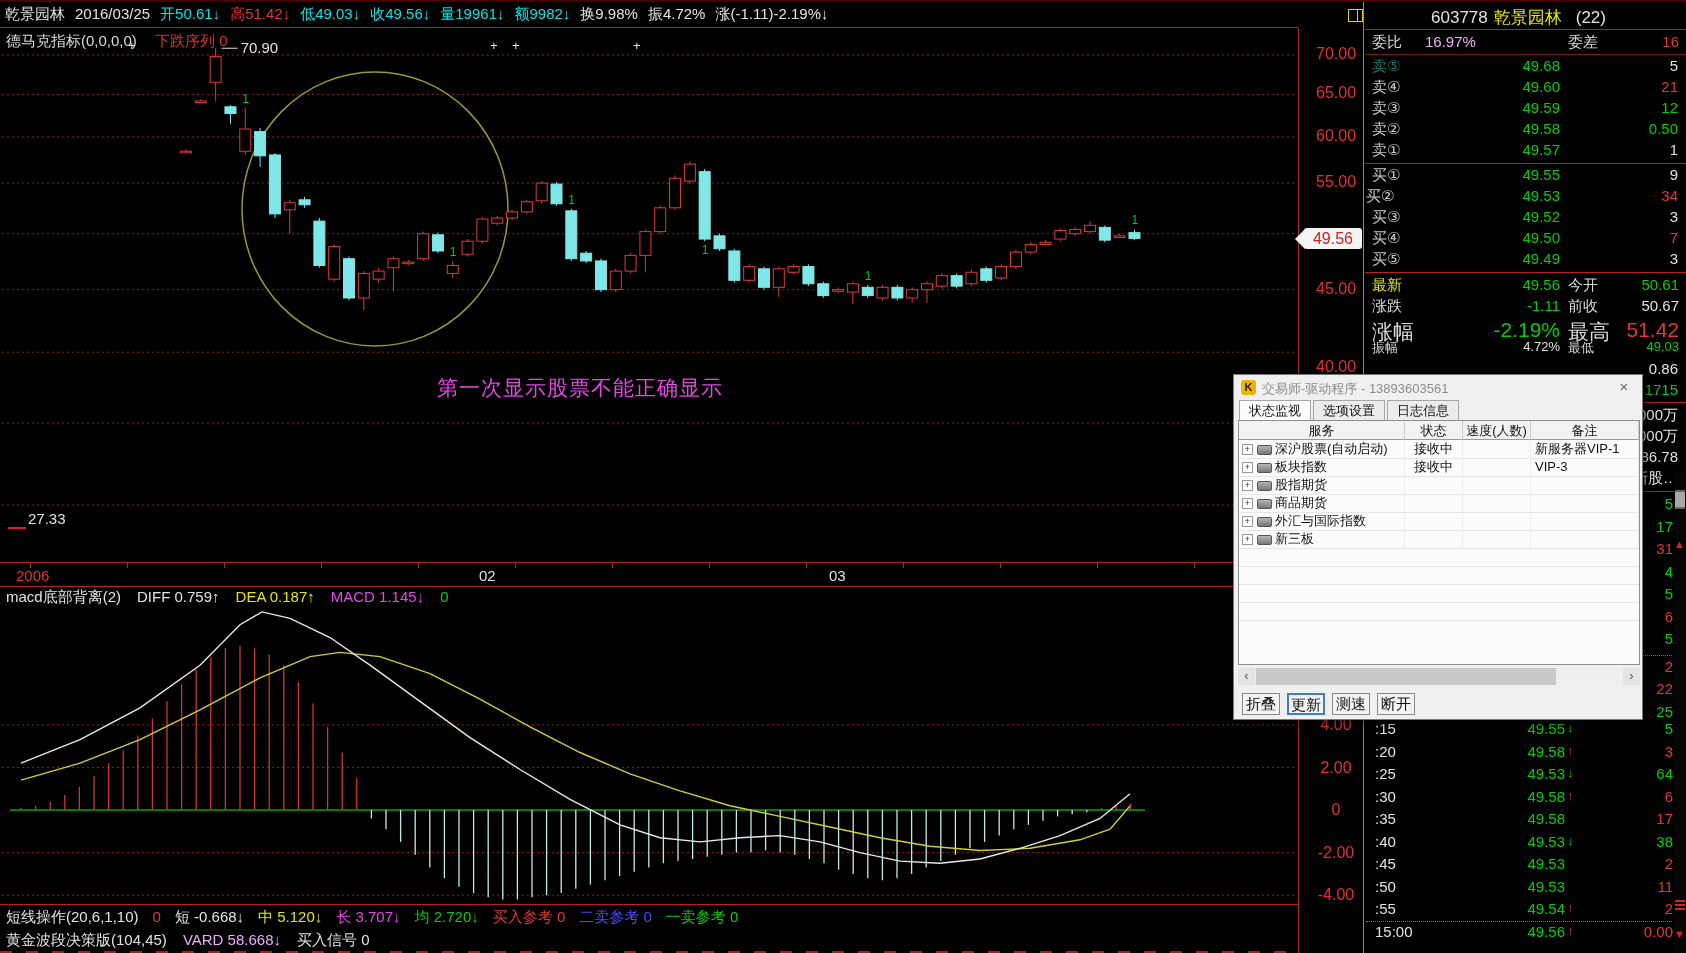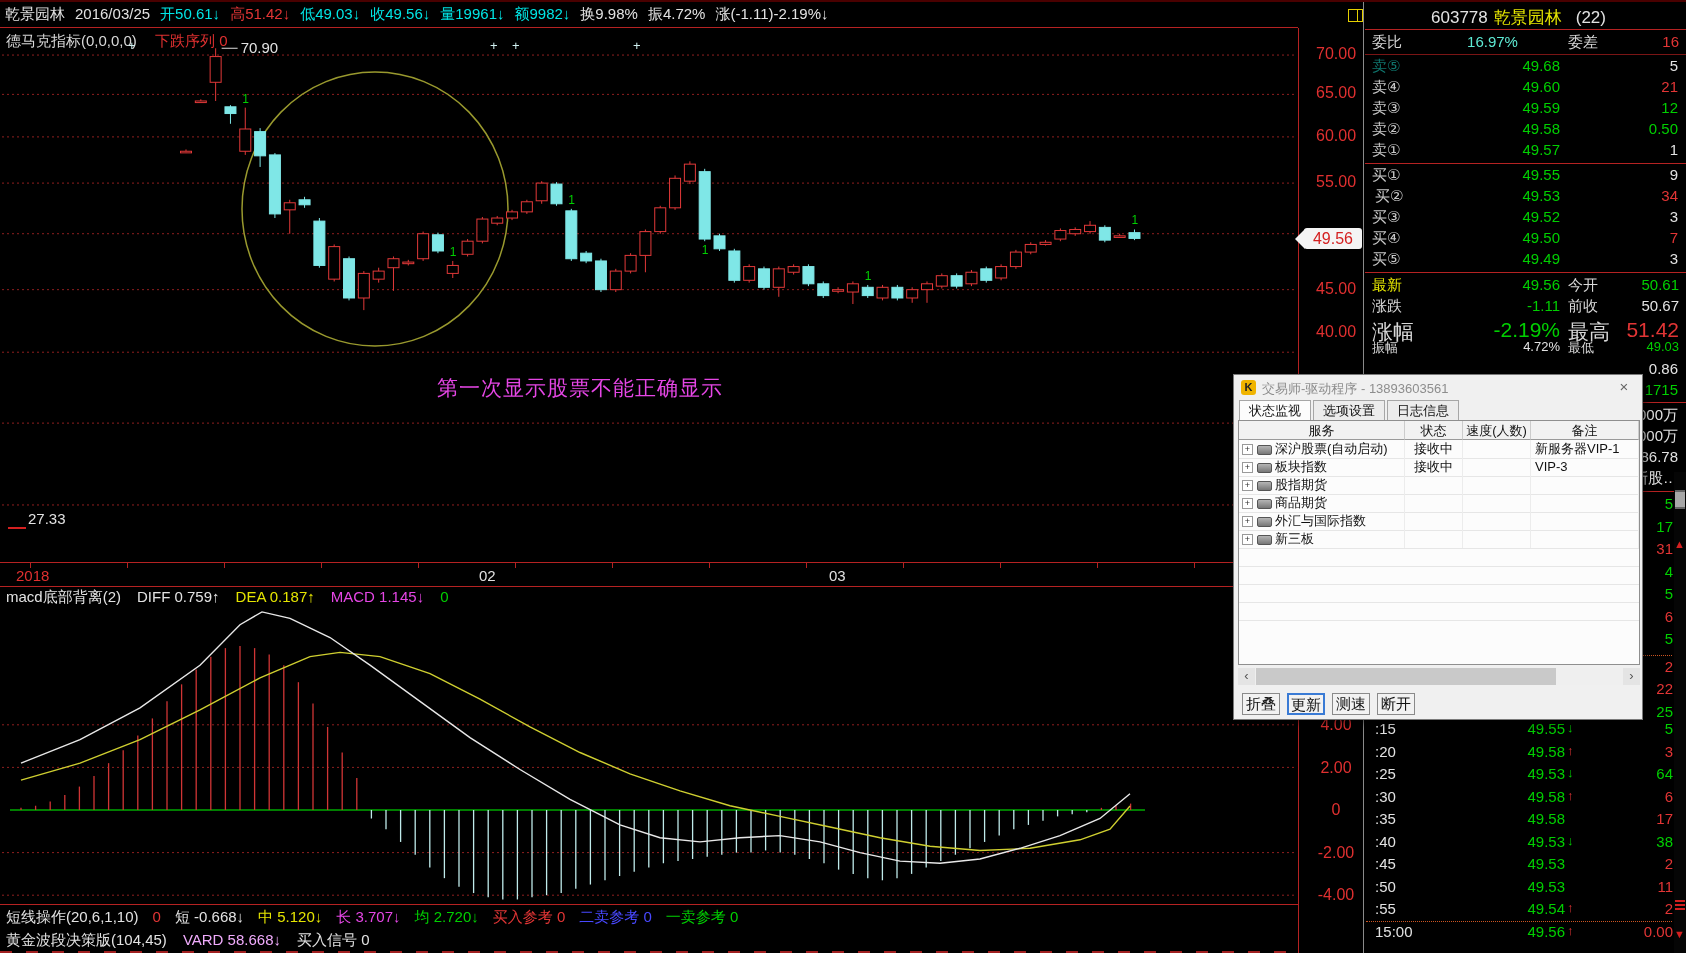--- a/index.html
+++ b/index.html
@@ -208,21 +208,21 @@
       <text x="1131.48" y="196.48468603394167" fill="#00cf00" font-size="12px">1</text>
       <line x1="221.64" y1="20.265399791278924" x2="237.64" y2="20.265399791278924" stroke="#ddd" stroke-width="1"></line>
       <text x="240.64" y="25.265399791278924" fill="#e2e2e2" font-size="15px">70.90</text>
       <text x="28" y="496" fill="#e2e2e2" font-size="15px">27.33</text>
       <line x1="8" y1="500" x2="26" y2="500" stroke="#d42020" stroke-width="2"></line>
     </svg>
 
   <div class="abs nowrap" style="left:437px;top:372px;color:#e546e5;font-size:21px;letter-spacing:1px;">第一次显示股票不能正确显示</div>
 
   <div id="xaxis" class="abs" style="left:0;top:560px;width:1298px;height:24px;border-top:1px solid #b52222;">
-      <div style="left: 16px; top: 4px; color: rgb(224, 48, 48); font-size: 15px; position: absolute;">2018</div>
+      <div style="left: 16px; top: 4px; color: rgb(224, 48, 48); font-size: 15px; position: absolute;">2006</div>
       <div style="left: 479px; top: 4px; color: rgb(224, 224, 224); font-size: 15px; position: absolute;">02</div>
       <div style="left: 829px; top: 4px; color: rgb(224, 224, 224); font-size: 15px; position: absolute;">03</div>
       <div style="left: 30px; top: 0px; width: 1px; height: 5px; background: rgb(181, 34, 34); position: absolute;"></div>
       <div style="left: 127px; top: 0px; width: 1px; height: 5px; background: rgb(181, 34, 34); position: absolute;"></div>
       <div style="left: 224px; top: 0px; width: 1px; height: 5px; background: rgb(181, 34, 34); position: absolute;"></div>
       <div style="left: 321px; top: 0px; width: 1px; height: 5px; background: rgb(181, 34, 34); position: absolute;"></div>
       <div style="left: 418px; top: 0px; width: 1px; height: 5px; background: rgb(181, 34, 34); position: absolute;"></div>
       <div style="left: 515px; top: 0px; width: 1px; height: 5px; background: rgb(181, 34, 34); position: absolute;"></div>
       <div style="left: 612px; top: 0px; width: 1px; height: 5px; background: rgb(181, 34, 34); position: absolute;"></div>
       <div style="left: 709px; top: 0px; width: 1px; height: 5px; background: rgb(181, 34, 34); position: absolute;"></div>
@@ -329,21 +329,21 @@
   <div id="brow2" class="abs nowrap" style="left:6px;top:929px;font-size:15px;"><span style="color: rgb(226, 226, 226); margin-right: 16px;">黄金波段决策版(104,45)</span><span style="color: #f0abfc; margin-right: 16px;">VARD 58.668↓</span><span style="color: rgb(226, 226, 226); margin-right: 16px;">买入信号 0</span></div>
   <div id="bottom-cut"></div>
 
   <div class="vline" style="left:1298px;top:26px;height:927px;"></div>
   <div id="price-labels">
       <div class="axis-label" style="left: 1316px; top: 43.049px;">70.00</div>
       <div class="axis-label" style="left: 1316px; top: 82.4004px;">65.00</div>
       <div class="axis-label" style="left: 1316px; top: 124.903px;">60.00</div>
       <div class="axis-label" style="left: 1316px; top: 171.106px;">55.00</div>
       <div class="axis-label" style="left: 1316px; top: 277.662px;">45.00</div>
-      <div class="axis-label" style="left: 1316px; top: 321px;">40.00</div>
+      <div class="axis-label" style="left: 1316px; top: 356px;">40.00</div>
       <div class="axis-label" style="left: 1316px; top: 411.11px;">35.00</div>
       <div class="axis-label" style="left: 1316px; top: 492.964px;">30.00</div>
     </div>
   <div id="macd-labels">
       <div class="axis-label" style="left: 1312px; width: 48px; text-align: center; top: 714px;">4.00</div>
       <div class="axis-label" style="left: 1312px; width: 48px; text-align: center; top: 757px;">2.00</div>
       <div class="axis-label" style="left: 1312px; width: 48px; text-align: center; top: 799px;">0</div>
       <div class="axis-label" style="left: 1312px; width: 48px; text-align: center; top: 842px;">-2.00</div>
       <div class="axis-label" style="left: 1312px; width: 48px; text-align: center; top: 884px;">-4.00</div>
     </div>
@@ -354,21 +354,21 @@
 
   <div class="abs" style="left:1348px;top:7px;width:13px;height:11px;border:1px solid #e5d000;"></div>
   <div class="abs" style="left:1357px;top:7px;width:1px;height:13px;background:#e5d000;"></div>
 
   <div class="greyline" style="left:1363px;top:0;height:953px;"></div>
   <div id="quote" class="abs" style="left:1365px;top:0;width:321px;height:953px;background:#000;overflow:hidden;">
       <div style="left: 0px; top: 4px; width: 321px; text-align: center; font-size: 17px; white-space: nowrap; position: absolute;"><span style="color: rgb(226, 226, 226); margin-right: 6px;">603778</span><span style="color: rgb(229, 229, 0); margin-right: 14px;">乾景园林</span><span style="color: rgb(226, 226, 226); margin-right: 14px;">(22)</span></div>
       <div style="left: 0px; top: 27px; width: 321px; height: 1px; background: rgb(181, 34, 34); position: absolute;"></div>
       <div style="left: 0px; top: 31px; width: 321px; height: 20px; font-size: 15px; position: absolute;">
         <div style="left: 7px; position: absolute; color: rgb(216, 216, 216);">委比</div>
-        <div style="left: 60px; width: 135px; text-align: center; color: #5eead4; position: absolute;">16.97%</div>
+        <div style="left: 60px; width: 135px; text-align: left; color: #f0abfc; position: absolute;">16.97%</div>
         <div style="left: 203px; color: rgb(216, 216, 216); position: absolute;">委差</div>
         <div style="left: 240px; width: 74px; text-align: right; color: rgb(226, 53, 53); position: absolute;">16</div>
       </div>
       <div style="left: 0px; top: 52px; width: 321px; height: 1px; background: rgb(122, 21, 21); position: absolute;"></div>
       <div style="left: 0px; top: 55px; width: 321px; height: 21px; font-size: 15px; position: absolute;">
         <div style="left: 7px; color: #0f766e; position: absolute;">卖⑤</div>
         <div style="left: 60px; width: 135px; text-align: right; color: rgb(0, 207, 0); position: absolute;">49.68</div>
         <div style="left: 200px; width: 113px; text-align: right; color: rgb(226, 226, 226); position: absolute;">5</div>
       </div>
       <div style="left: 0px; top: 76px; width: 321px; height: 21px; font-size: 15px; position: absolute;">
@@ -391,21 +391,21 @@
         <div style="left: 60px; width: 135px; text-align: right; color: rgb(0, 207, 0); position: absolute;">49.57</div>
         <div style="left: 200px; width: 113px; text-align: right; color: rgb(226, 226, 226); position: absolute;">1</div>
       </div>
       <div style="left: 0px; top: 161px; width: 321px; height: 1px; background: rgb(181, 34, 34); position: absolute;"></div>
       <div style="left: 0px; top: 164px; width: 321px; height: 21px; font-size: 15px; position: absolute;">
         <div style="left: 7px; color: rgb(200, 200, 200); position: absolute;">买①</div>
         <div style="left: 60px; width: 135px; text-align: right; color: rgb(0, 207, 0); position: absolute;">49.55</div>
         <div style="left: 200px; width: 113px; text-align: right; color: rgb(226, 226, 226); position: absolute;">9</div>
       </div>
       <div style="left: 0px; top: 185px; width: 321px; height: 21px; font-size: 15px; position: absolute;">
-        <div style="left: 10px; color: rgb(200, 200, 200); position: absolute;">买②</div>
+        <div style="left: 1px; color: rgb(200, 200, 200); position: absolute;">买②</div>
         <div style="left: 60px; width: 135px; text-align: right; color: rgb(0, 207, 0); position: absolute;">49.53</div>
         <div style="left: 200px; width: 113px; text-align: right; color: rgb(226, 53, 53); position: absolute;">34</div>
       </div>
       <div style="left: 0px; top: 206px; width: 321px; height: 21px; font-size: 15px; position: absolute;">
         <div style="left: 7px; color: rgb(200, 200, 200); position: absolute;">买③</div>
         <div style="left: 60px; width: 135px; text-align: right; color: rgb(0, 207, 0); position: absolute;">49.52</div>
         <div style="left: 200px; width: 113px; text-align: right; color: rgb(226, 226, 226); position: absolute;">3</div>
       </div>
       <div style="left: 0px; top: 227px; width: 321px; height: 21px; font-size: 15px; position: absolute;">
         <div style="left: 7px; color: rgb(200, 200, 200); position: absolute;">买④</div>

